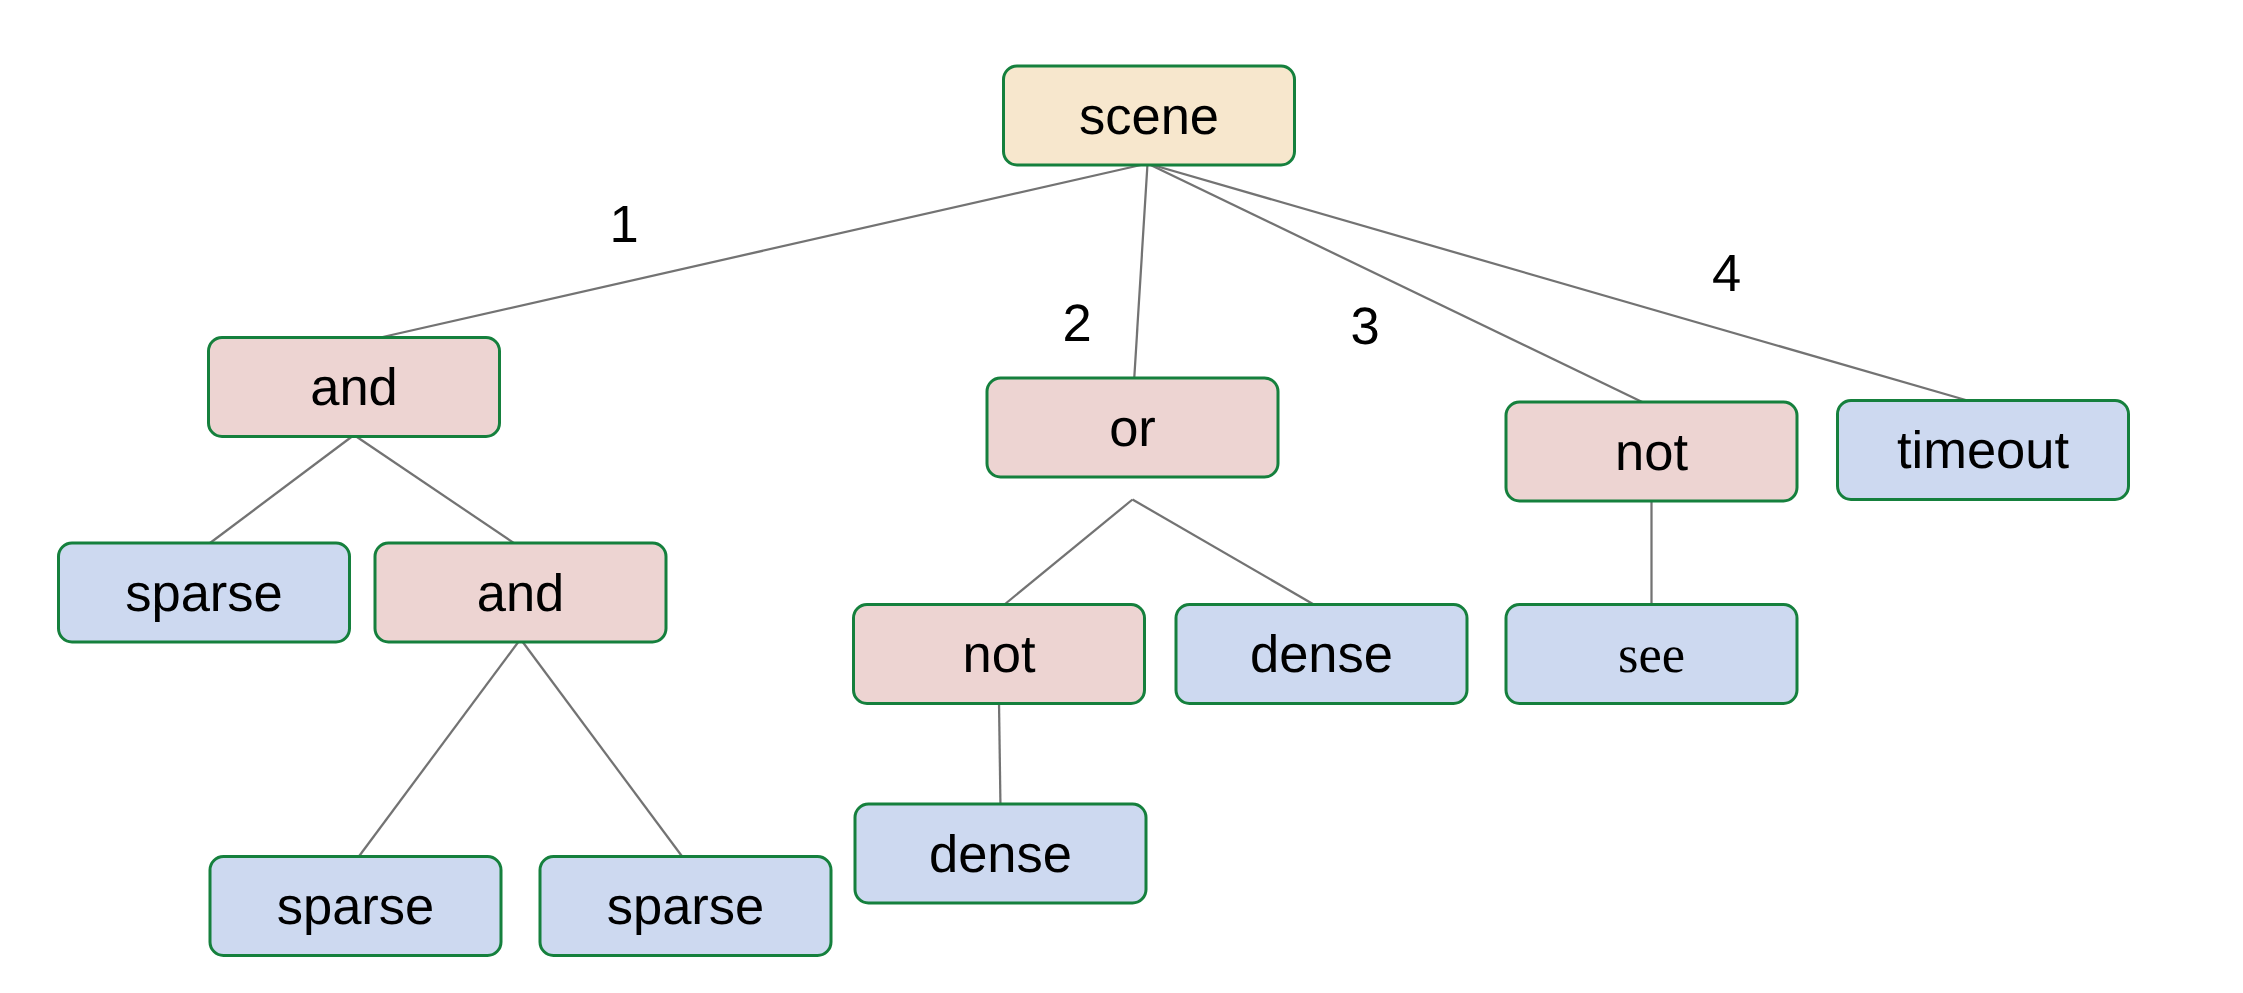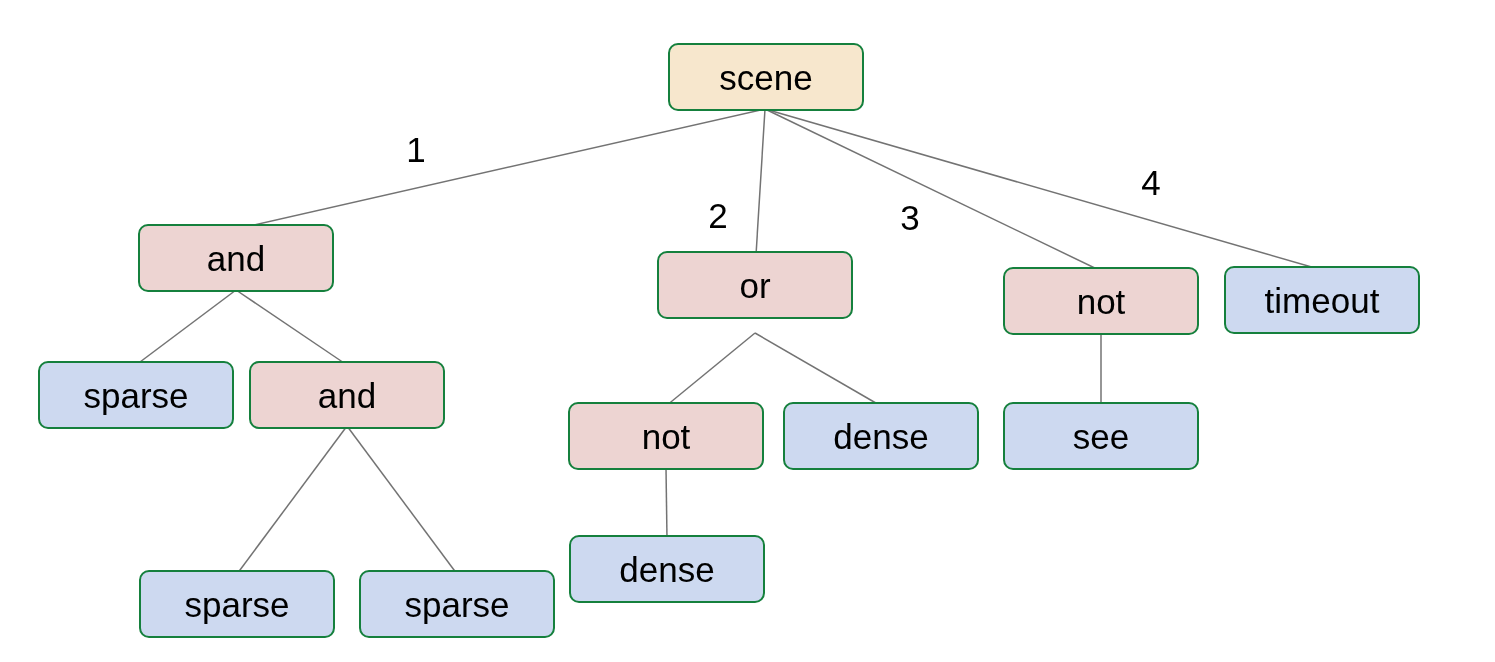--- a/index.html
+++ b/index.html
@@ -88,21 +88,21 @@
   <div class="node leaf" style="left:1224px; top:266px;text-align:center;">timeout</div>
 
   <div class="node leaf" style="left:38px; top:361px;">sparse</div>
 
   <div class="node operator" style="left:249px; top:361px;">and</div>
 
   <div class="node operator" style="left:568px; top:402px;">not</div>
 
   <div class="node leaf" style="left:783px; top:402px;">dense</div>
 
-  <div class="node leaf" style="left:1003px; top:402px;">see</div>
+  <div class="node leaf" style="left:1003px; top:402px;font-family:Liberation Serif, serif;">see</div>
 
   <div class="node leaf" style="left:139px; top:570px;">sparse</div>
 
   <div class="node leaf" style="left:359px; top:570px;">sparse</div>
 
   <div class="node leaf" style="left:569px; top:535px;">dense</div>
 
 </div>
 
 </body></html>

